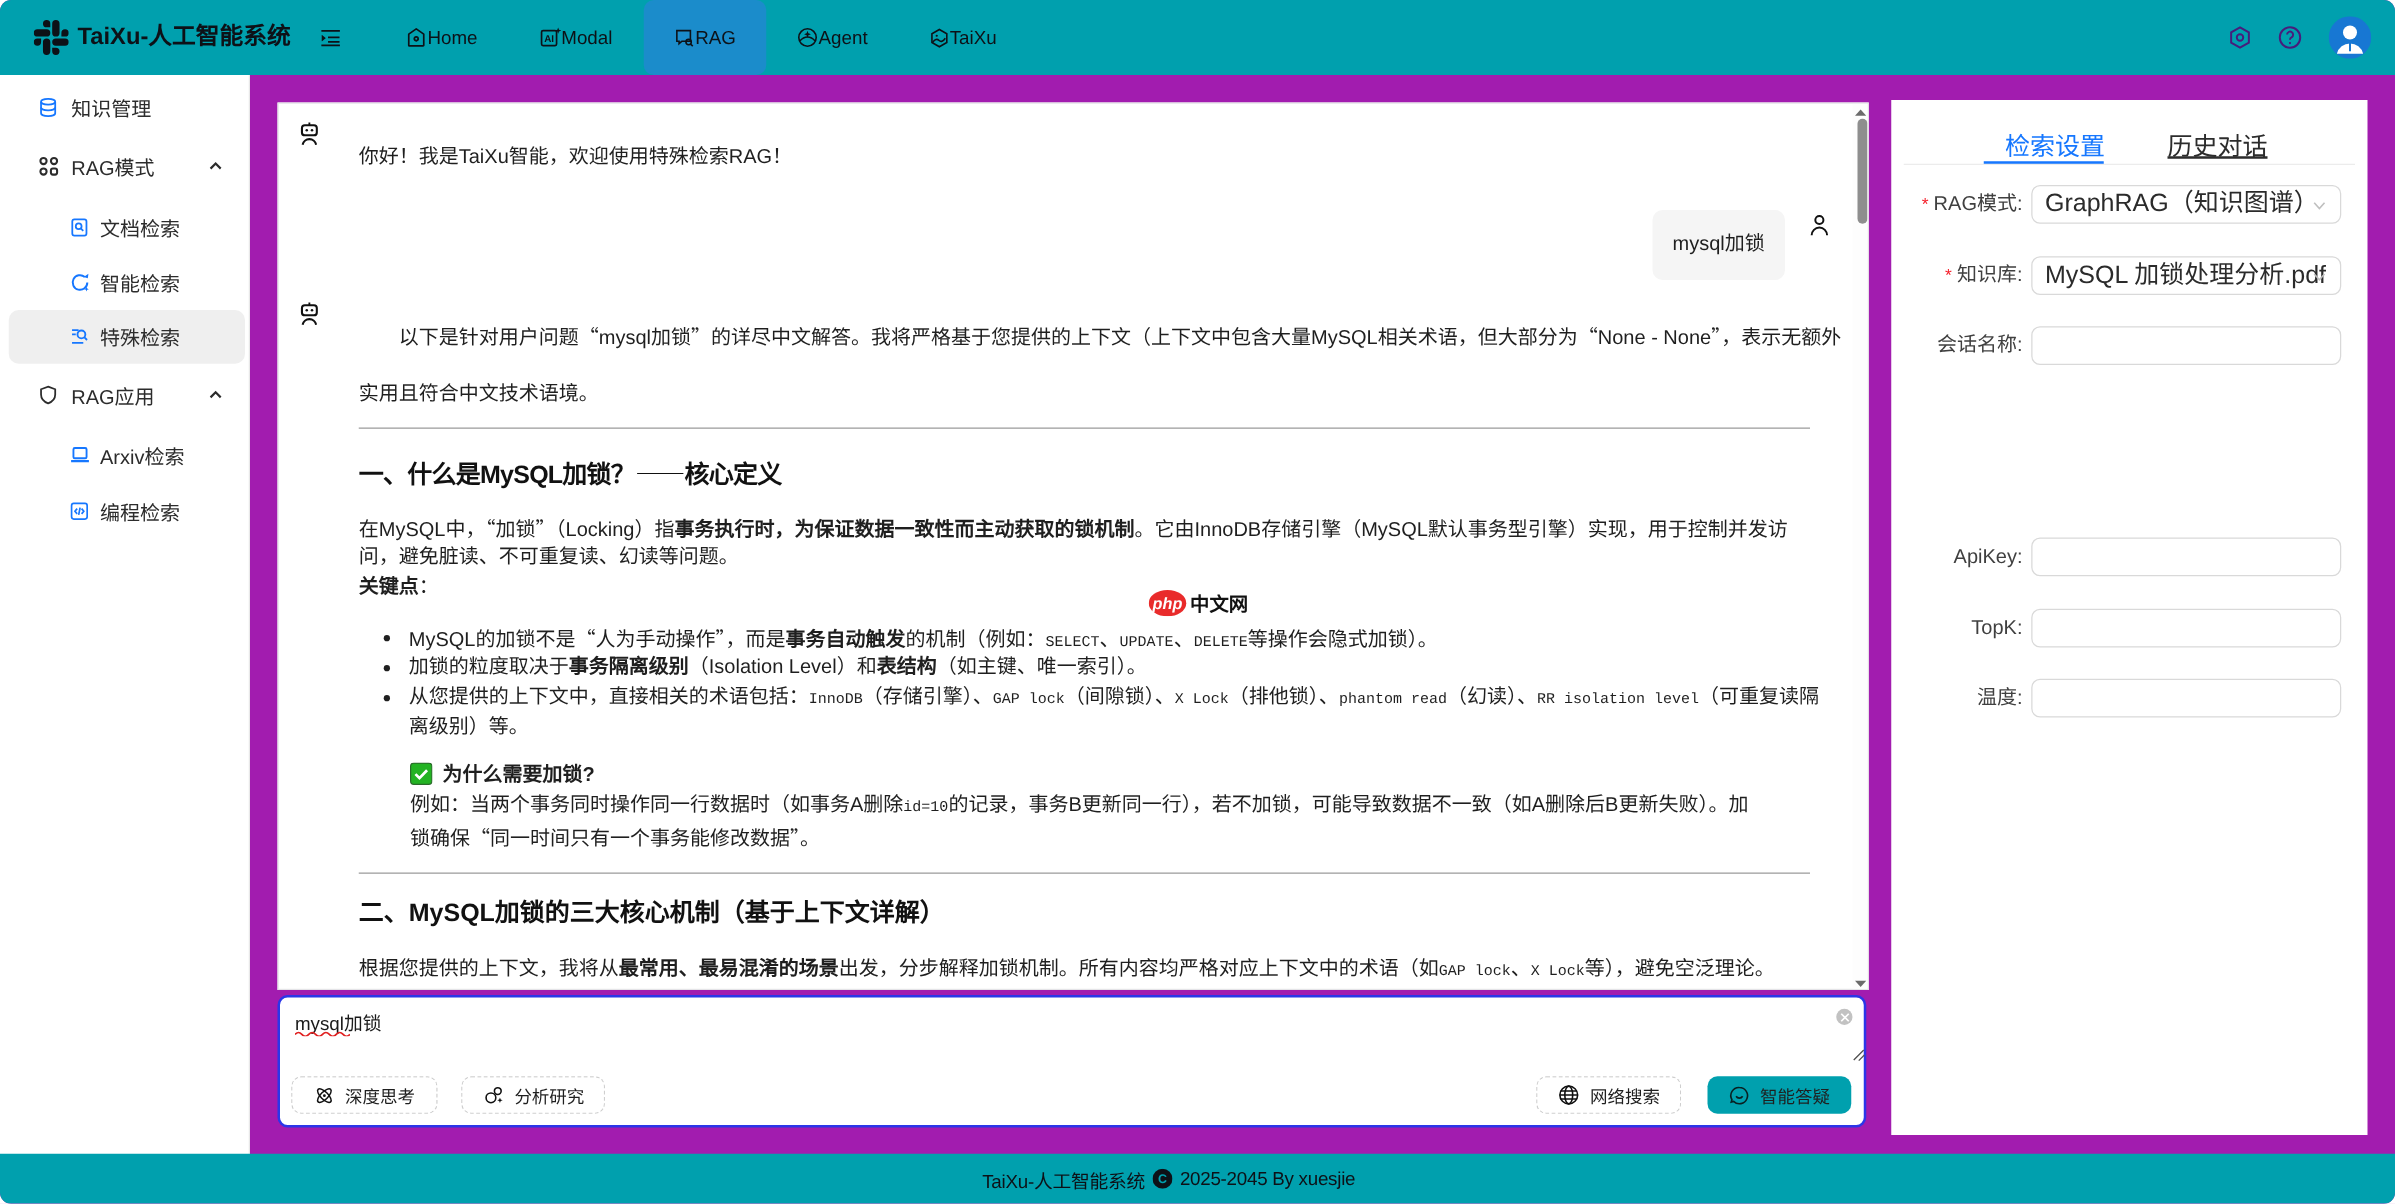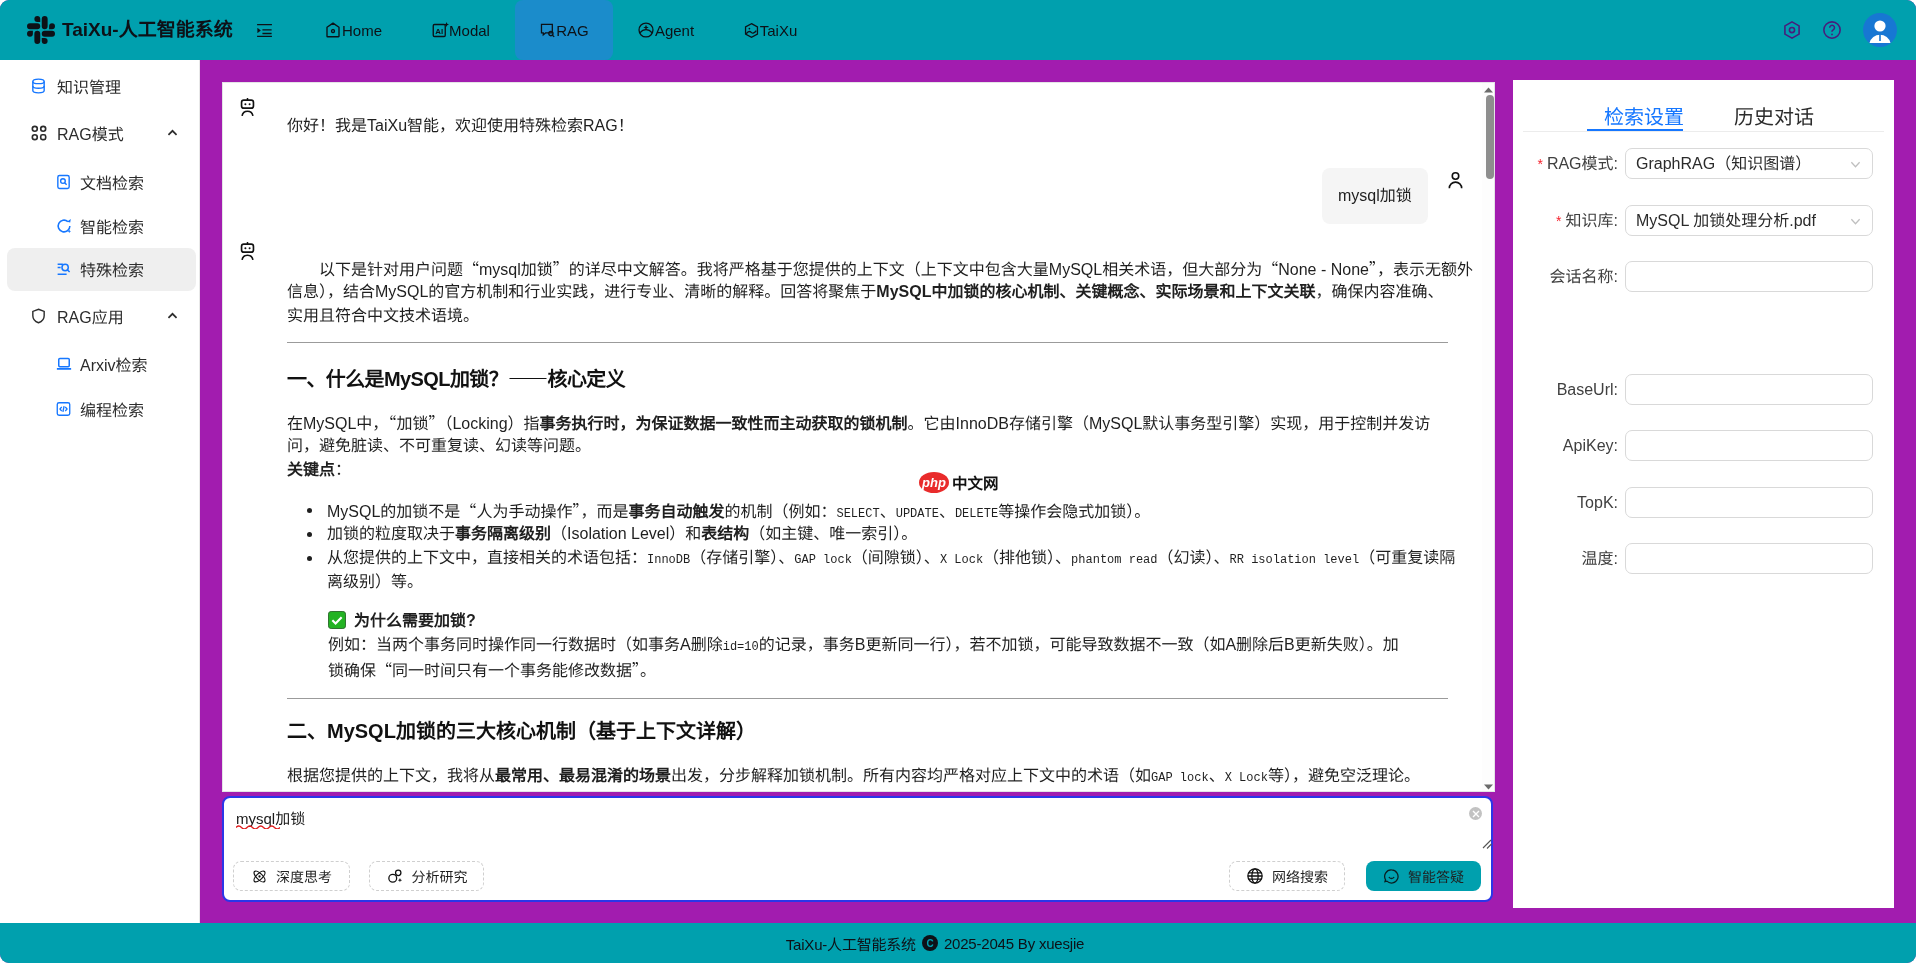--- a/index.html
+++ b/index.html
@@ -54,21 +54,21 @@
 .btn.teal { background:#00a0ae; border:none; }
 
 
 .rpanel { position:absolute; left:1513px; top:80px; width:381px; height:828px; background:#fff; }
 .tab { position:absolute; top:21px; font-size:20px; }
 .tabline { position:absolute; left:10px; top:51px; width:361px; height:1px; background:#ececec; }
 .tabsel { position:absolute; left:74px; top:49px; width:96px; height:3px; background:#1677ff; }
 .frow { position:absolute; width:381px; height:31px; }
 .flabel { position:absolute; right:276px; top:0; height:31px; line-height:31px; font-size:16px; color:#404040; white-space:nowrap; }
 .flabel .req { color:#f5222d; margin-right:4px; font-size:14px; }
-.fbox { position:absolute; left:112px; top:0; width:248px; height:31px; border:1px solid #d9d9d9; border-radius:7px; background:#fff; line-height:29px; font-size:16px; color:#2b2b2b; padding-left:10px; }
+.fbox { position:absolute; left:112px; top:0; width:248px; height:31px; border:1px solid #d9d9d9; border-radius:7px; background:#fff; line-height:29px; font-size:20px; color:#2b2b2b; padding-left:10px; }
 .fchev { position:absolute; right:11px; top:10px; }
 
 
 footer { position:absolute; left:0; top:923px; width:1916px; height:40px; background:#00a0ae; display:flex; align-items:center; justify-content:center; gap:6px; font-size:15px; letter-spacing:-0.2px; color:#0d1117; padding-right:46px; }
 </style>
 </head>
 <body>
 <div class="win">
 <header>
   <div class="logo"><svg width="28" height="28" viewBox="0 0 24 24" fill="#0d1117">
@@ -256,21 +256,20 @@
           <svg width="21" height="21" viewBox="0 0 24 24" fill="none" stroke="#111" stroke-width="1.9">
             <rect x="5.2" y="3.6" width="13.6" height="9.2" rx="2.6"></rect>
             <circle cx="9.6" cy="8.2" r="1.15" fill="#111" stroke="none"></circle>
             <circle cx="14.4" cy="8.2" r="1.15" fill="#111" stroke="none"></circle>
             <path d="M12 1.2v2.2" stroke-width="1.7"></path>
             <path d="M5.8 21.5a6.3 6.3 0 0 1 12.4 0"></path>
           </svg>
         </div>
   <div class="msgblk" style="top:173px; height:537px;">
     <div class="ln" style="top:0;margin-left:32px;">以下是针对用户问题<span class="q">“</span>mysql加锁<span class="q">”</span>的详尽中文解答。我将严格基于您提供的上下文（上下文中包含大量MySQL相关术语，但大部分为<span class="q">“</span>None - None<span class="q">”</span>，表示无额外</div>
-    <div class="ln" style="top:24px;">信息），结合MySQL的官方机制和行业实践，进行专业、清晰的解释。回答将聚焦于<b>MySQL中加锁的核心机制、关键概念、实际场景和上下文关联</b>，确保内容准确、</div>
     <div class="ln" style="top:48px;">实用且符合中文技术语境。</div>
     <hr class="mdhr abs" style="top:86px;width:1161px;">
     <h3 class="md abs" style="top:110px;letter-spacing:-0.6px;">一、什么是MySQL加锁？<span class="q">——</span>核心定义</h3>
     <div class="ln" style="top:154px;">在MySQL中，<span class="q">“</span>加锁<span class="q">”</span>（Locking）指<b>事务执行时，为保证数据一致性而主动获取的锁机制</b>。它由InnoDB存储引擎（MySQL默认事务型引擎）实现，用于控制并发访</div>
     <div class="ln" style="top:178px;">问，避免脏读、不可重复读、幻读等问题。</div>
     <div class="ln" style="top:202px;"><b>关键点</b>：</div>
     <div class="abs" style="left:632px;top:216px;"><svg width="81" height="21" viewBox="0 0 81 21">
               <ellipse cx="15" cy="10.5" rx="15" ry="10.5" fill="#e92b2b"></ellipse>
               <text x="15" y="15" font-size="13" font-style="italic" font-weight="bold" text-anchor="middle" fill="#fff" font-family="Liberation Sans">php</text>
               <text x="33" y="16.5" font-size="15.5" font-weight="bold" fill="#111">中文网</text>
@@ -340,41 +339,37 @@
   <div class="btn teal" style="left:1142px;top:63px;width:115px;">
         <svg width="17" height="17" viewBox="0 0 24 24" fill="none" stroke="#092022" stroke-width="1.8">
           <path d="M12 2.8a9.2 9.2 0 1 1-6.5 15.7l-2.7.7.8-2.6A9.2 9.2 0 0 1 12 2.8z"></path>
           <path d="M8.3 12.7a4.3 4.3 0 0 0 7.4 0"></path>
         </svg>
         <span>智能答疑</span>
       </div>
 </div>
 <div class="rpanel">
   <div class="tab" style="left:91px;color:#1677ff;font-weight:500;">检索设置</div>
-  <div class="tab" style="left:221px;color:#2c2c2c;">历史对话</div>
+  <div class="tab" style="left:221px;color:#2c2c2c;text-decoration:underline;">历史对话</div>
   <div class="tabsel"></div>
   <div class="tabline"></div>
   <div class="frow" style="top:68px;">
         <div class="flabel"><span class="req">*</span>RAG模式:</div>
         <div class="fbox">GraphRAG（知识图谱）<svg class="fchev" width="11" height="11" viewBox="0 0 12 12" fill="none" stroke="#bfbfbf" stroke-width="1.4">
             <path d="M1.5 3.5 6 8.5l4.5-5"></path>
           </svg></div>
       </div>
   <div class="frow" style="top:125px;">
         <div class="flabel"><span class="req">*</span>知识库:</div>
         <div class="fbox">MySQL 加锁处理分析.pdf<svg class="fchev" width="11" height="11" viewBox="0 0 12 12" fill="none" stroke="#bfbfbf" stroke-width="1.4">
             <path d="M1.5 3.5 6 8.5l4.5-5"></path>
           </svg></div>
       </div>
   <div class="frow" style="top:181px;">
         <div class="flabel">会话名称:</div>
-        <div class="fbox"></div>
-      </div>
-  <div class="frow" style="top:294px;">
-        <div class="flabel">BaseUrl:</div>
         <div class="fbox"></div>
       </div>
   <div class="frow" style="top:350px;">
         <div class="flabel">ApiKey:</div>
         <div class="fbox"></div>
       </div>
   <div class="frow" style="top:407px;">
         <div class="flabel">TopK:</div>
         <div class="fbox"></div>
       </div>

